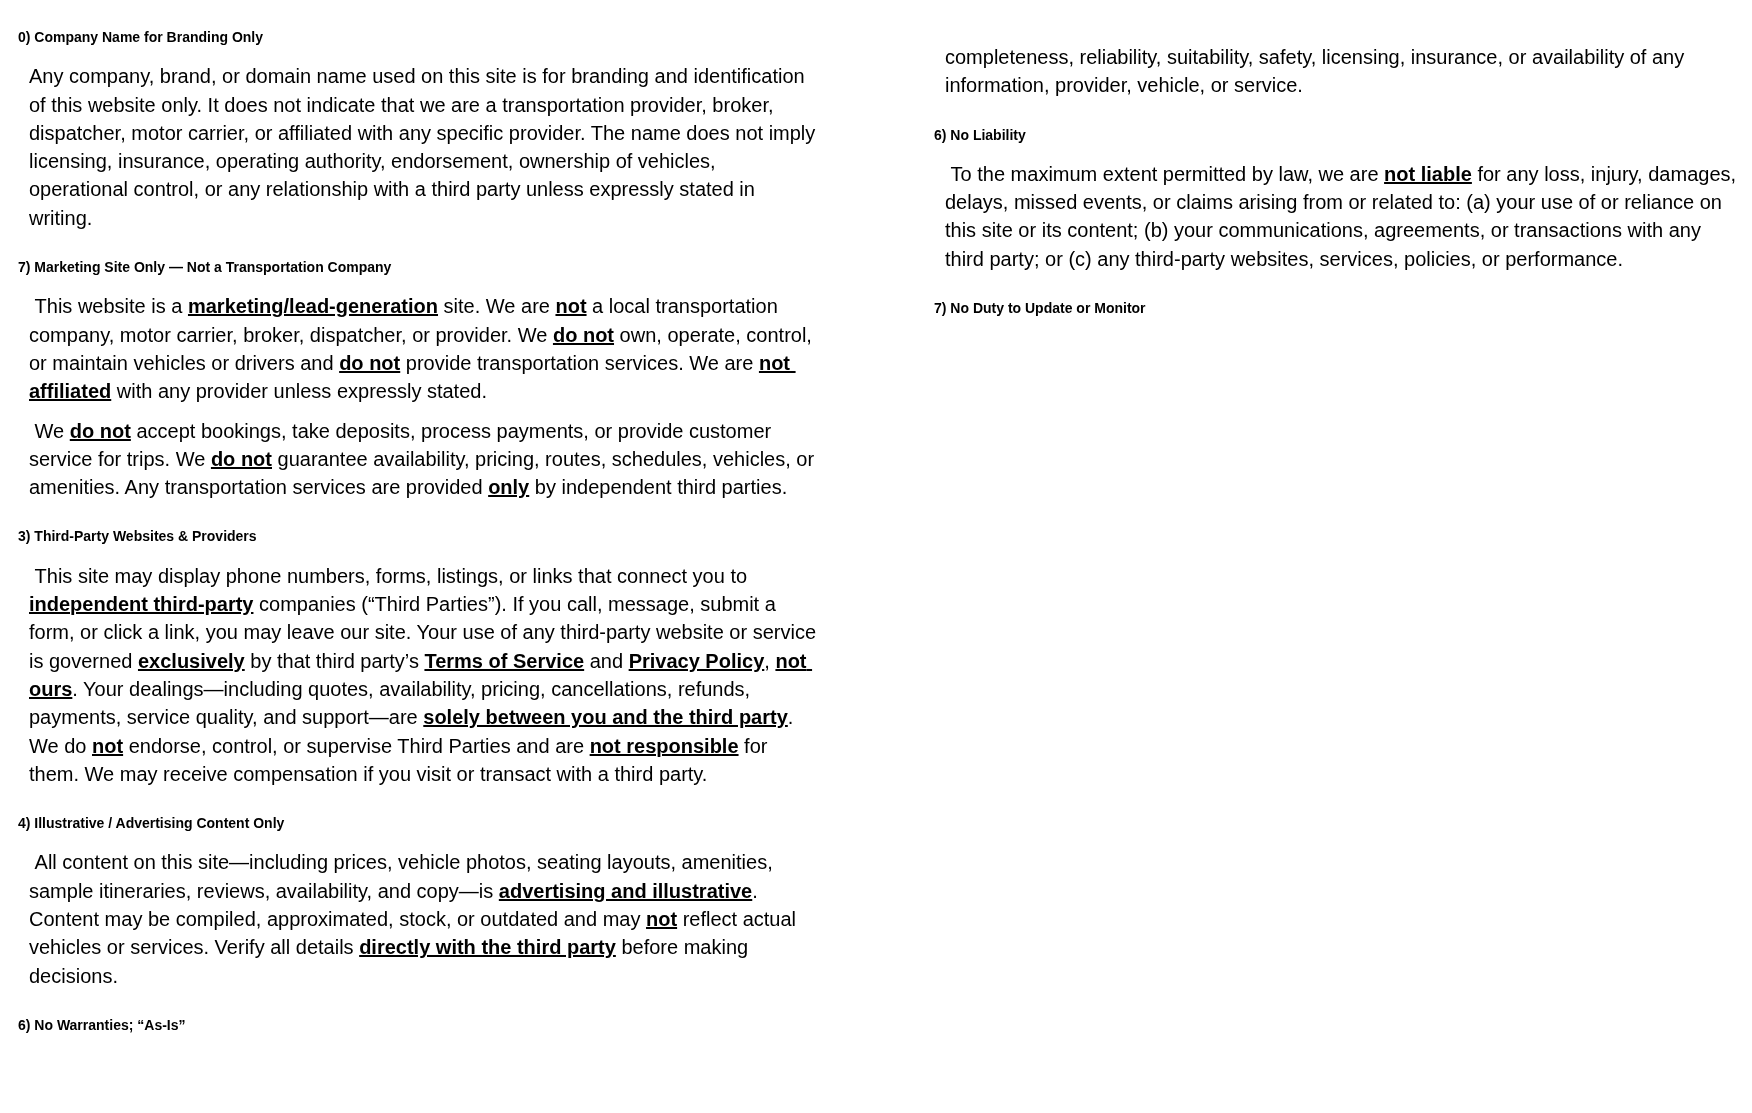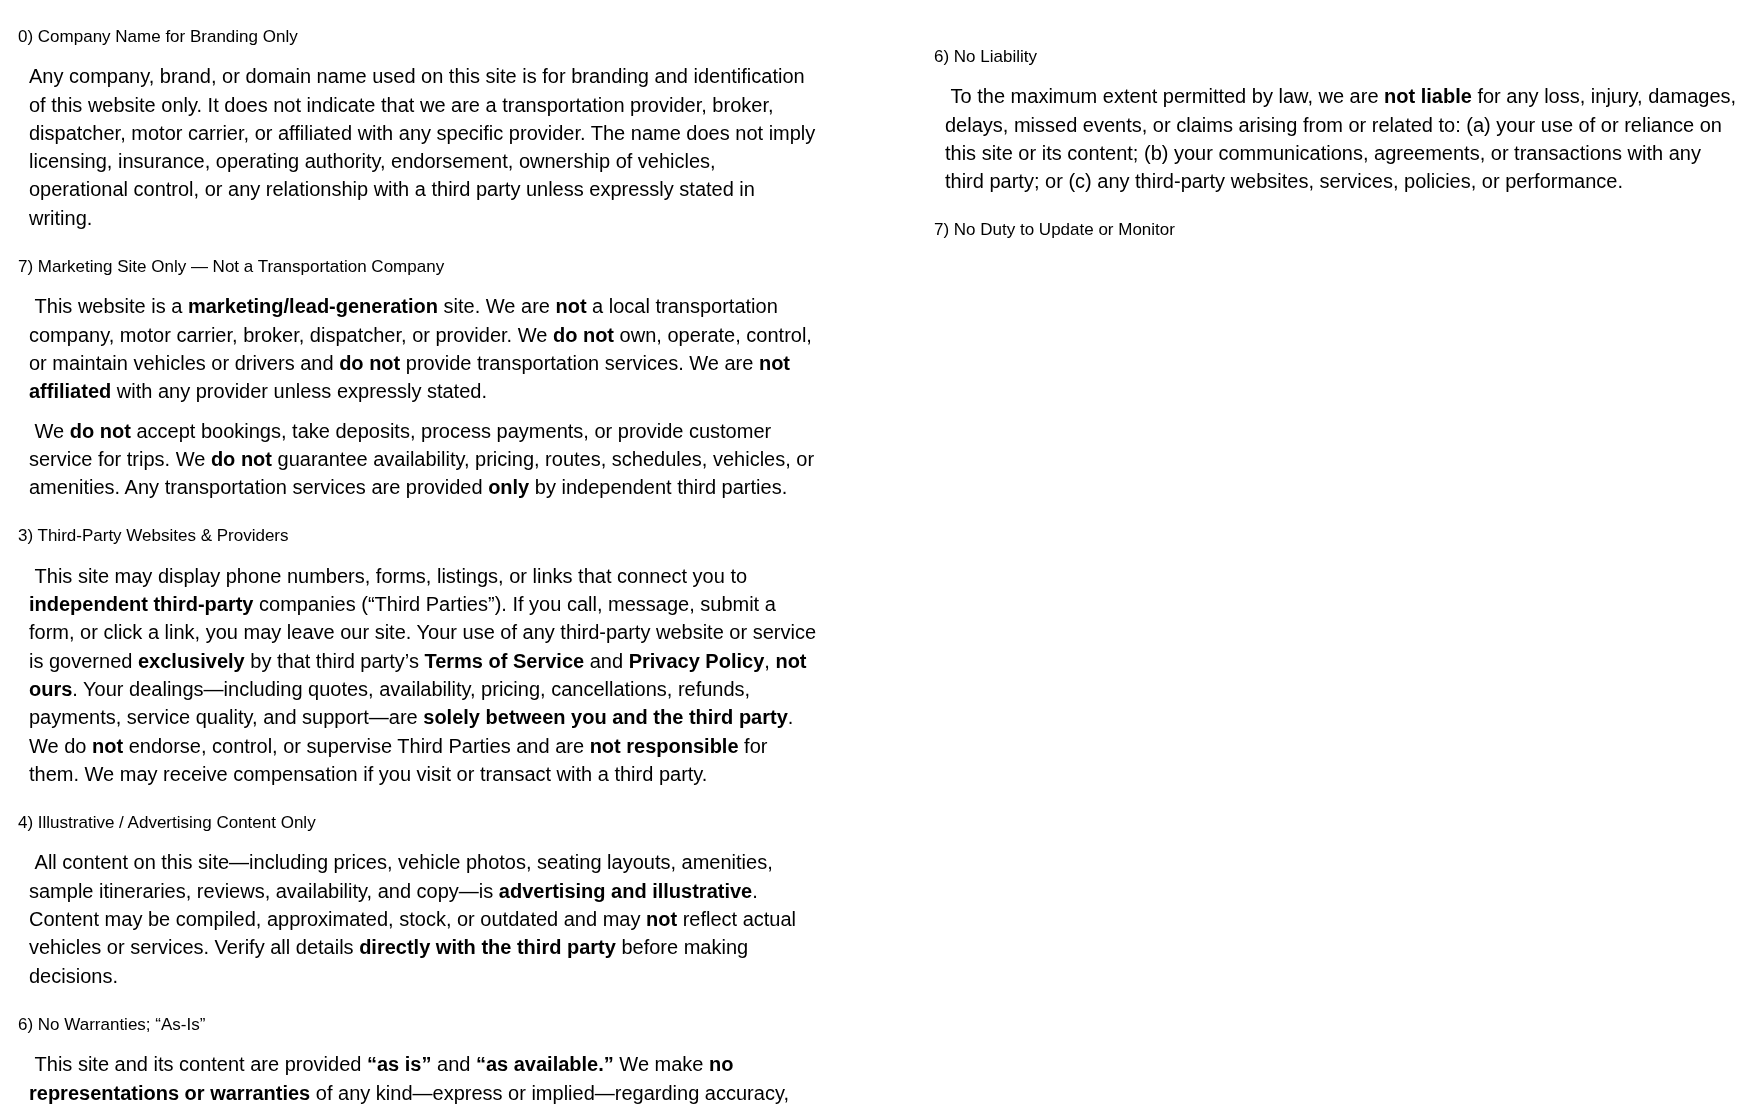--- a/index.html
+++ b/index.html
@@ -22,47 +22,47 @@
     background: #ffffff;
   }
   .col {
     position: absolute;
     font-size: 20px;
     line-height: 28.3px;
   }
   .col-left  { left: 18px;  top: 23px; width: 812px; }
   .col-right { left: 934px; top: 43px; width: 814px; }
   .col h2 {
-    font-size: 17px;
+    font-size: 14px;
     line-height: 28.3px;
-    font-weight: normal;
+    font-weight: bold;
     margin: 21px 0 0 0;
   }
   .col p {
     margin: 11px;
     white-space: pre-wrap;
   }
   .col > :first-child { margin-top: 0; }
-  strong { font-weight: bold; }
+  strong { font-weight: bold; text-decoration: underline; }
 </style>
 </head>
 <body>
 
 <div class="page">
   <div class="col col-left">
       <h2>0) Company Name for Branding Only</h2>
       <p>Any company, brand, or domain name used on this site is for branding and identification of this website only. It does not indicate that we are a transportation provider, broker, dispatcher, motor carrier, or affiliated with any specific provider. The name does not imply licensing, insurance, operating authority, endorsement, ownership of vehicles, operational control, or any relationship with a third party unless expressly stated in writing.</p>
       <h2>7) Marketing Site Only — Not a Transportation Company</h2>
       <p> This website is a <strong>marketing/lead-generation</strong> site. We are <strong>not</strong> a local transportation company, motor carrier, broker, dispatcher, or provider. We <strong>do not</strong> own, operate, control, or maintain vehicles or drivers and <strong>do not</strong> provide transportation services. We are <strong>not affiliated</strong> with any provider unless expressly stated.</p>
       <p> We <strong>do not</strong> accept bookings, take deposits, process payments, or provide customer service for trips. We <strong>do not</strong> guarantee availability, pricing, routes, schedules, vehicles, or amenities. Any transportation services are provided <strong>only</strong> by independent third parties.</p>
       <h2>3) Third-Party Websites &amp; Providers</h2>
       <p> This site may display phone numbers, forms, listings, or links that connect you to <strong>independent third-party</strong> companies (“Third Parties”). If you call, message, submit a form, or click a link, you may leave our site. Your use of any third-party website or service is governed <strong>exclusively</strong> by that third party’s <strong>Terms of Service</strong> and <strong>Privacy Policy</strong>, <strong>not ours</strong>. Your dealings—including quotes, availability, pricing, cancellations, refunds, payments, service quality, and support—are <strong>solely between you and the third party</strong>. We do <strong>not</strong> endorse, control, or supervise Third Parties and are <strong>not responsible</strong> for them. We may receive compensation if you visit or transact with a third party.</p>
       <h2>4) Illustrative / Advertising Content Only</h2>
       <p> All content on this site—including prices, vehicle photos, seating layouts, amenities, sample itineraries, reviews, availability, and copy—is <strong>advertising and illustrative</strong>. Content may be compiled, approximated, stock, or outdated and may <strong>not</strong> reflect actual vehicles or services. Verify all details <strong>directly with the third party</strong> before making decisions.</p>
       <h2>6) No Warranties; “As-Is”</h2>
-      <p> This site and its content are provided <strong>“as is”</strong> and <strong>“as available.”</strong> We make <strong>no representations or warranties</strong> of any kind—express or implied—regarding accuracy,</p>
     </div>
   <div class="col col-right">
+      <p>completeness, reliability, suitability, safety, licensing, insurance, or availability of any information, provider, vehicle, or service.</p>
       <h2>6) No Liability</h2>
       <p> To the maximum extent permitted by law, we are <strong>not liable</strong> for any loss, injury, damages, delays, missed events, or claims arising from or related to: (a) your use of or reliance on this site or its content; (b) your communications, agreements, or transactions with any third party; or (c) any third-party websites, services, policies, or performance.</p>
       <h2>7) No Duty to Update or Monitor</h2>
     </div>
 </div>
 
 </body></html>

